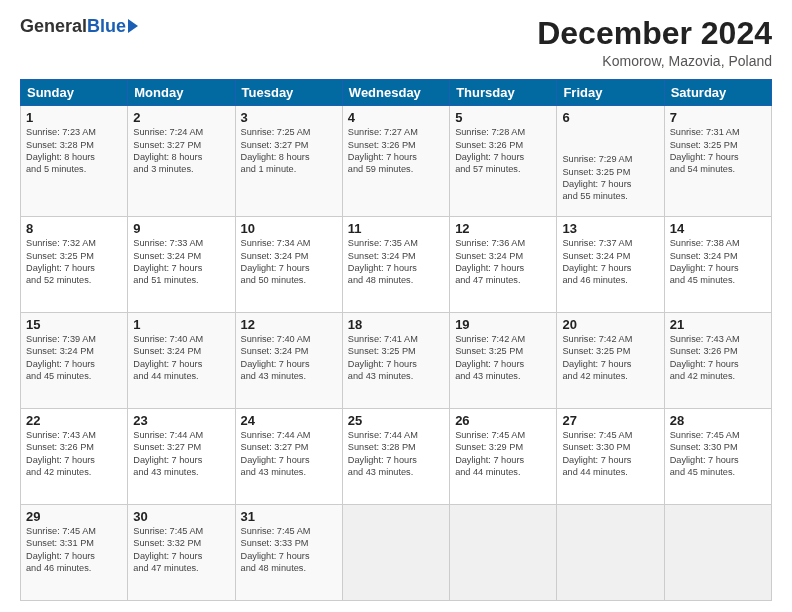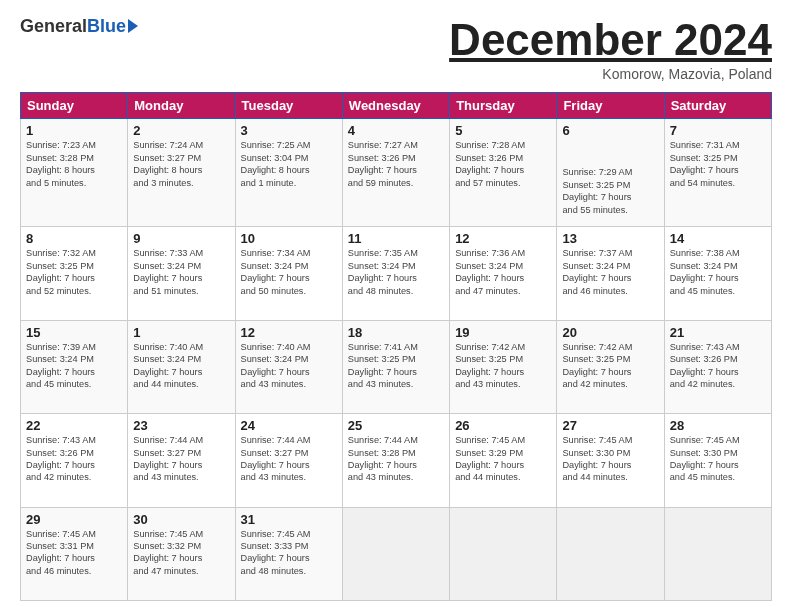--- a/index.html
+++ b/index.html
@@ -48,40 +48,39 @@
       border-left: 10px solid #1a5fb4;
       border-top: 7px solid transparent;
       border-bottom: 7px solid transparent;
       margin-left: 2px;
       margin-top: -2px;
     }
     .title-block {
       text-align: right;
     }
     .title-month {
-      font-size: 44px;
+      font-size: 32px;
       font-weight: bold;
       color: #222;
       line-height: 1.1;
-      text-decoration: underline;
     }
     .title-location {
       font-size: 14px;
       color: #555;
       margin-top: 2px;
     }
     .calendar {
       flex: 1;
       border: 1px solid #ccc;
       border-collapse: collapse;
       width: 100%;
       table-layout: fixed;
     }
     .calendar thead tr th {
-      background: #be185d;
+      background: #0369a1;
       color: #fff;
       font-size: 13px;
       font-weight: bold;
       padding: 5px 6px;
       text-align: left;
       border: 1px solid #1a5fb4;
     }
     .calendar tbody tr td {
       border: 1px solid #ccc;
       vertical-align: top;
@@ -152,21 +151,21 @@
           <td>
             <span class="day-num">2</span>
             <div class="day-info" style="white-space: pre-line;">Sunrise: 7:24 AM
 Sunset: 3:27 PM
 Daylight: 8 hours
 and 3 minutes.</div>
           </td>
           <td>
             <span class="day-num">3</span>
             <div class="day-info" style="white-space: pre-line;">Sunrise: 7:25 AM
-Sunset: 3:04 PM
+Sunset: 3:27 PM
 Daylight: 8 hours
 and 1 minute.</div>
           </td>
           <td>
             <span class="day-num">4</span>
             <div class="day-info" style="white-space: pre-line;">Sunrise: 7:27 AM
 Sunset: 3:26 PM
 Daylight: 7 hours
 and 59 minutes.</div>
           </td>

